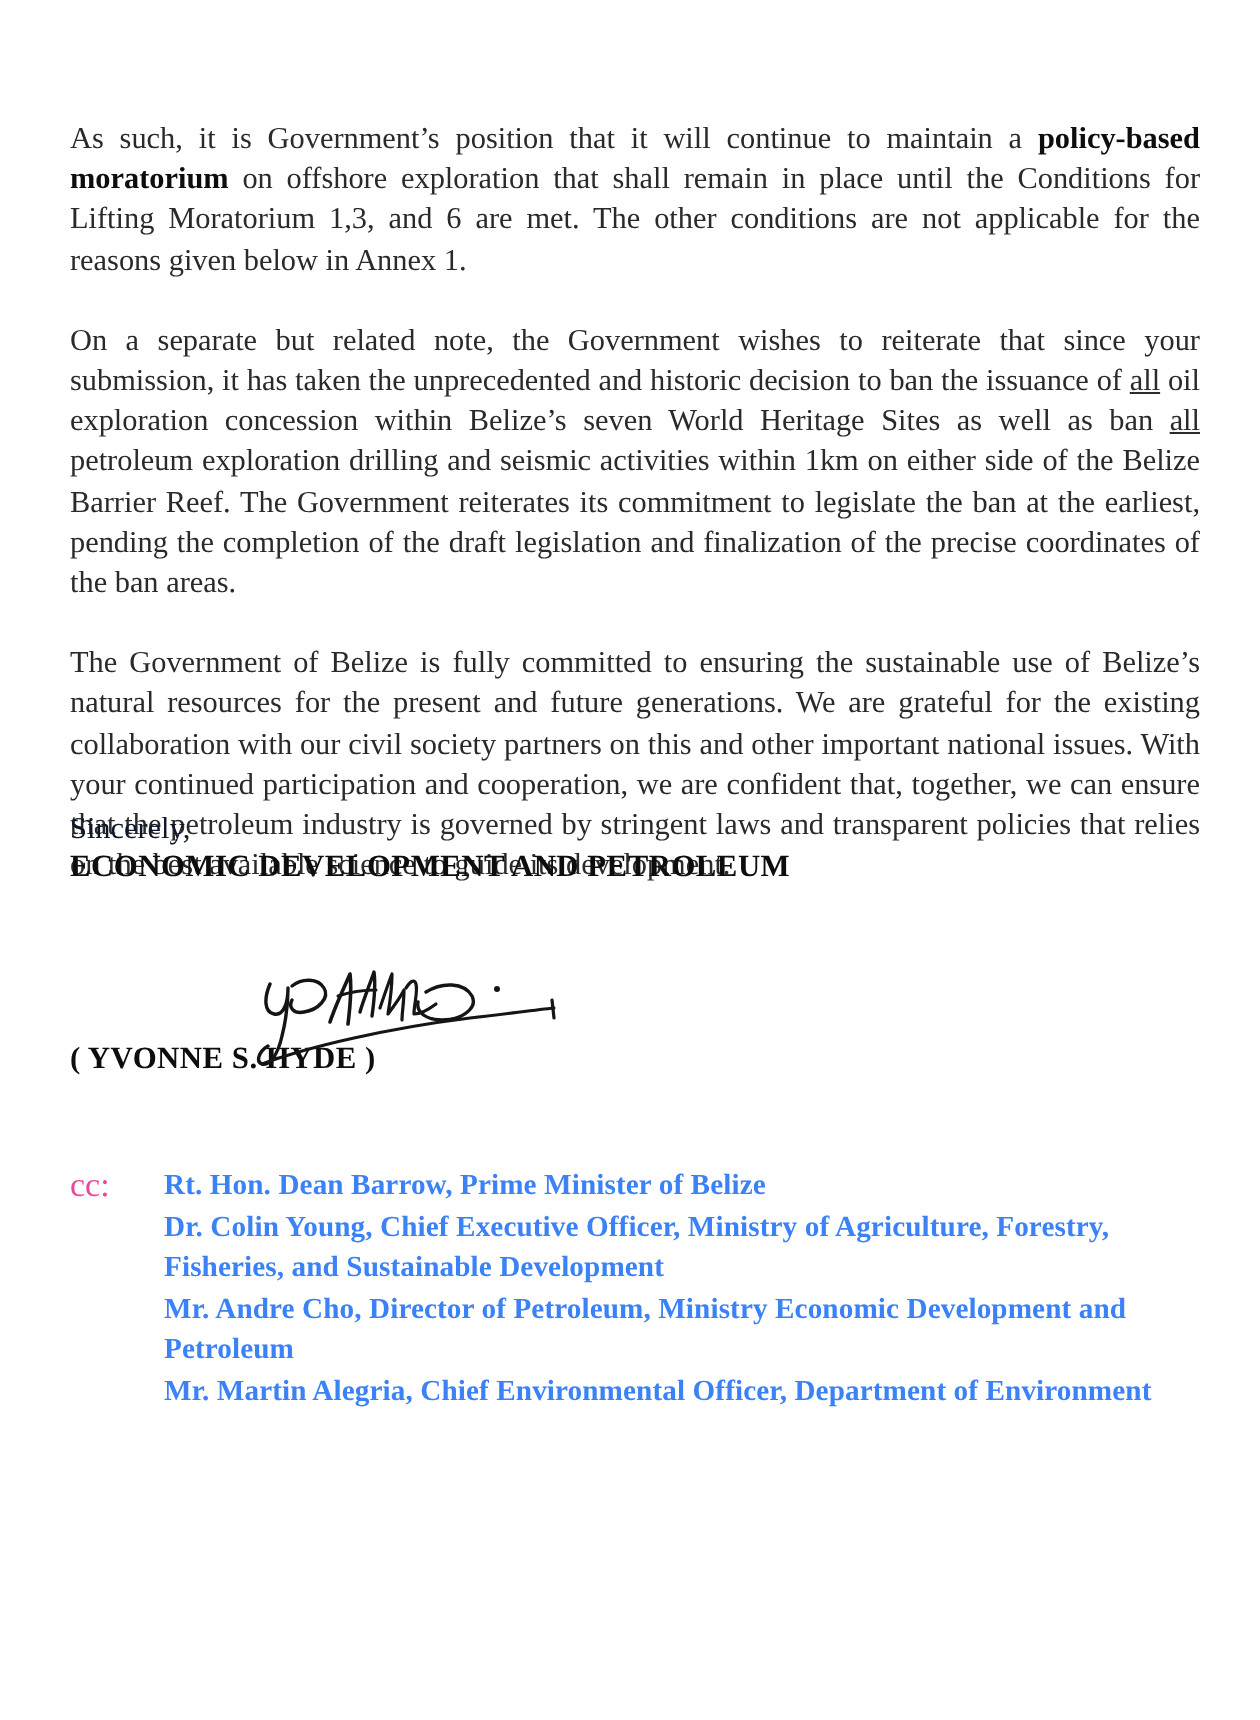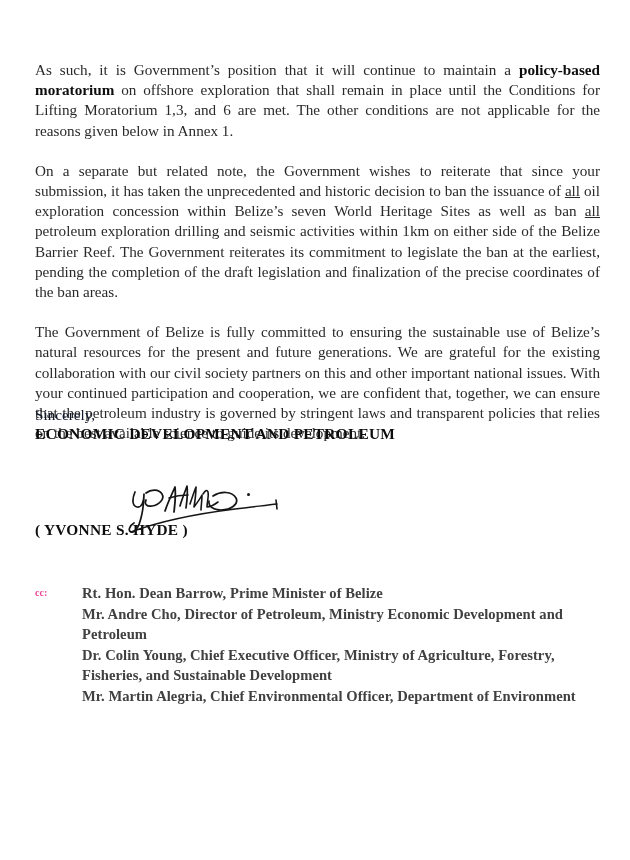--- a/index.html
+++ b/index.html
@@ -98,36 +98,36 @@
   
   .cc-block {
     position: absolute;
     left: 35px;
     top: 583px;
     width: 560px;
     display: flex;
     align-items: flex-start;
   }
   .cc-label {
-    font-size: 10px;
+    font-size: 17px;
     line-height: 20.6px;
-    font-weight: bold;
+    font-weight: normal;
     width: 47px;
     flex: 0 0 47px;
     color: #ec4899;
   }
   .cc-list {
     flex: 1 1 auto;
     max-width: 508px;
   }
   .cc-item {
     font-size: 14.6px;
     line-height: 20.6px;
     font-weight: bold;
-    color: #404040;
+    color: #3b82f6;
     letter-spacing: 0.05px;
   }
 </style>
 </head>
 <body>
 
 <div class="page">
 
   <div class="body-area">
     <p class="para"><span>As such, it is Government’s position that it will continue to maintain a </span><span class="b">policy-based moratorium</span><span> on offshore exploration that shall remain in place until the Conditions for Lifting Moratorium 1,3, and 6 are met. The other conditions are not applicable for the reasons given below in Annex 1.</span></p>
@@ -157,19 +157,19 @@
       <div class="sig-dot"></div>
     </div>
 
     <div class="name-line">( YVONNE S. HYDE )</div>
   </div>
 
   <div class="cc-block">
     <div class="cc-label">cc:</div>
     <div class="cc-list">
         <div class="cc-item">Rt. Hon. Dean Barrow, Prime Minister of Belize</div>
+        <div class="cc-item">Dr. Colin Young, Chief Executive Officer, Ministry of Agriculture, Forestry, Fisheries, and Sustainable Development</div>
         <div class="cc-item">Mr. Andre Cho, Director of Petroleum, Ministry Economic Development and Petroleum</div>
-        <div class="cc-item">Dr. Colin Young, Chief Executive Officer, Ministry of Agriculture, Forestry, Fisheries, and Sustainable Development</div>
         <div class="cc-item">Mr. Martin Alegria, Chief Environmental Officer, Department of Environment</div>
       </div>
   </div>
 
 </div>
 
 </body></html>

